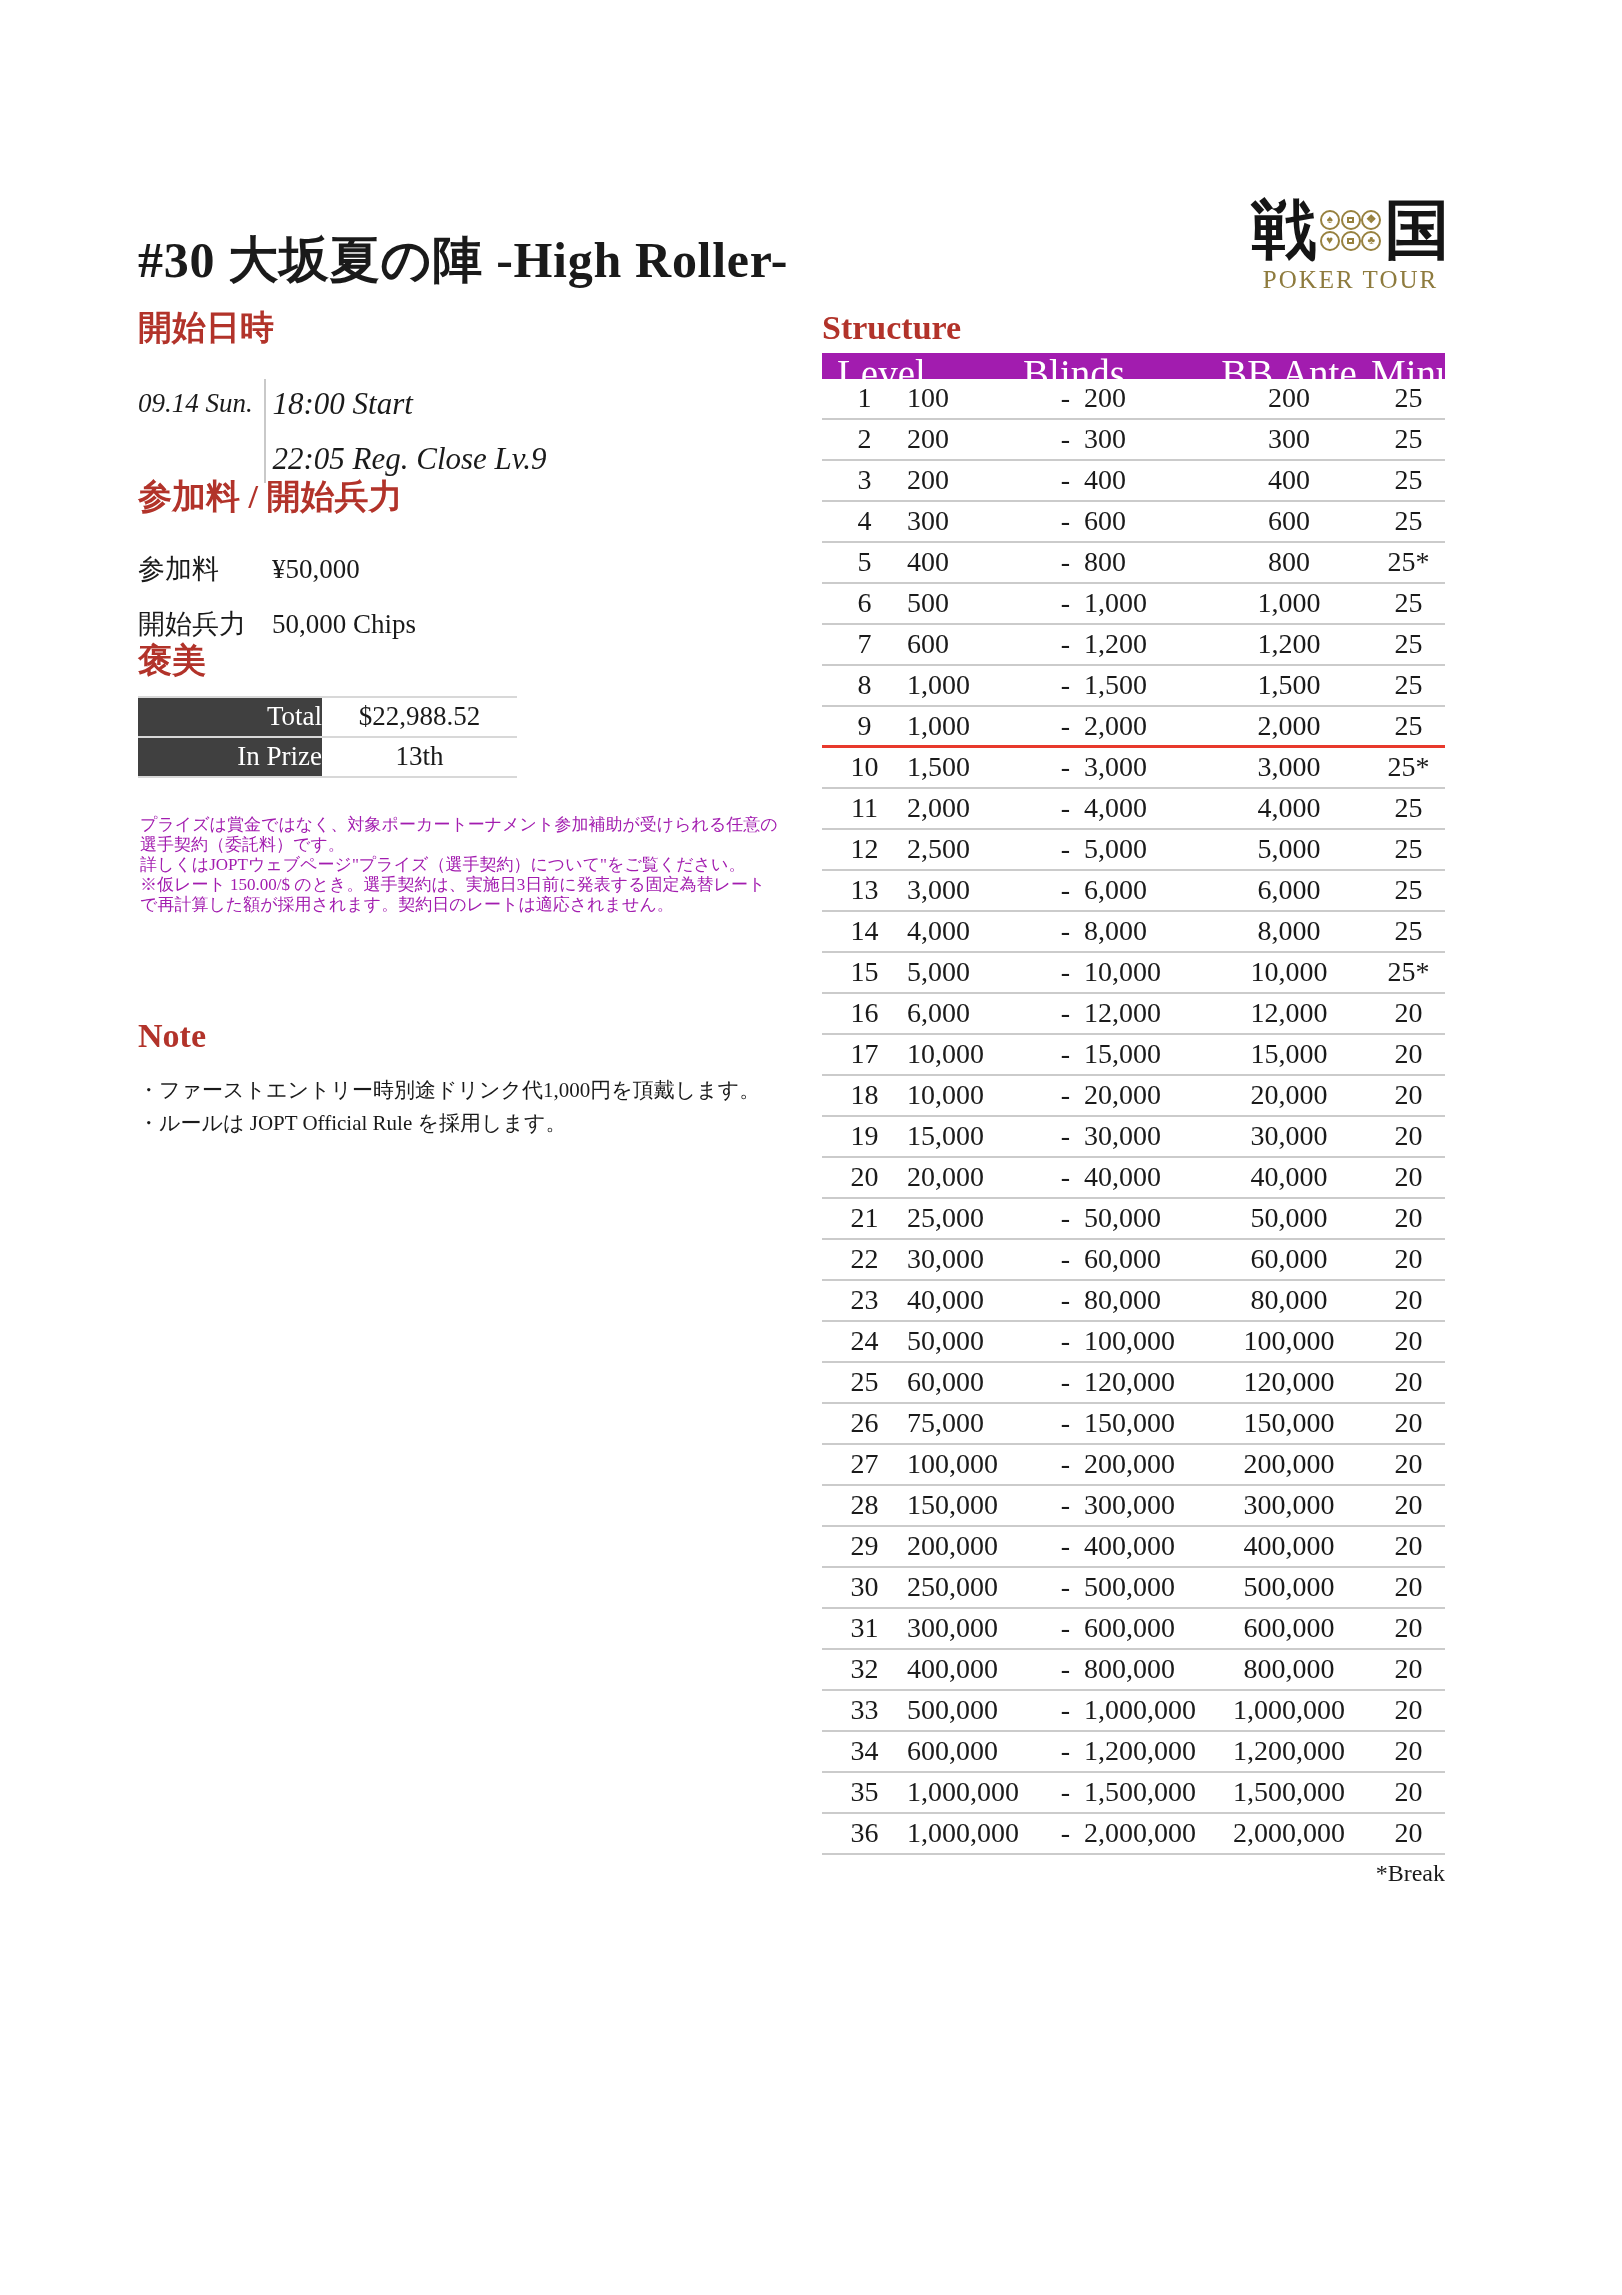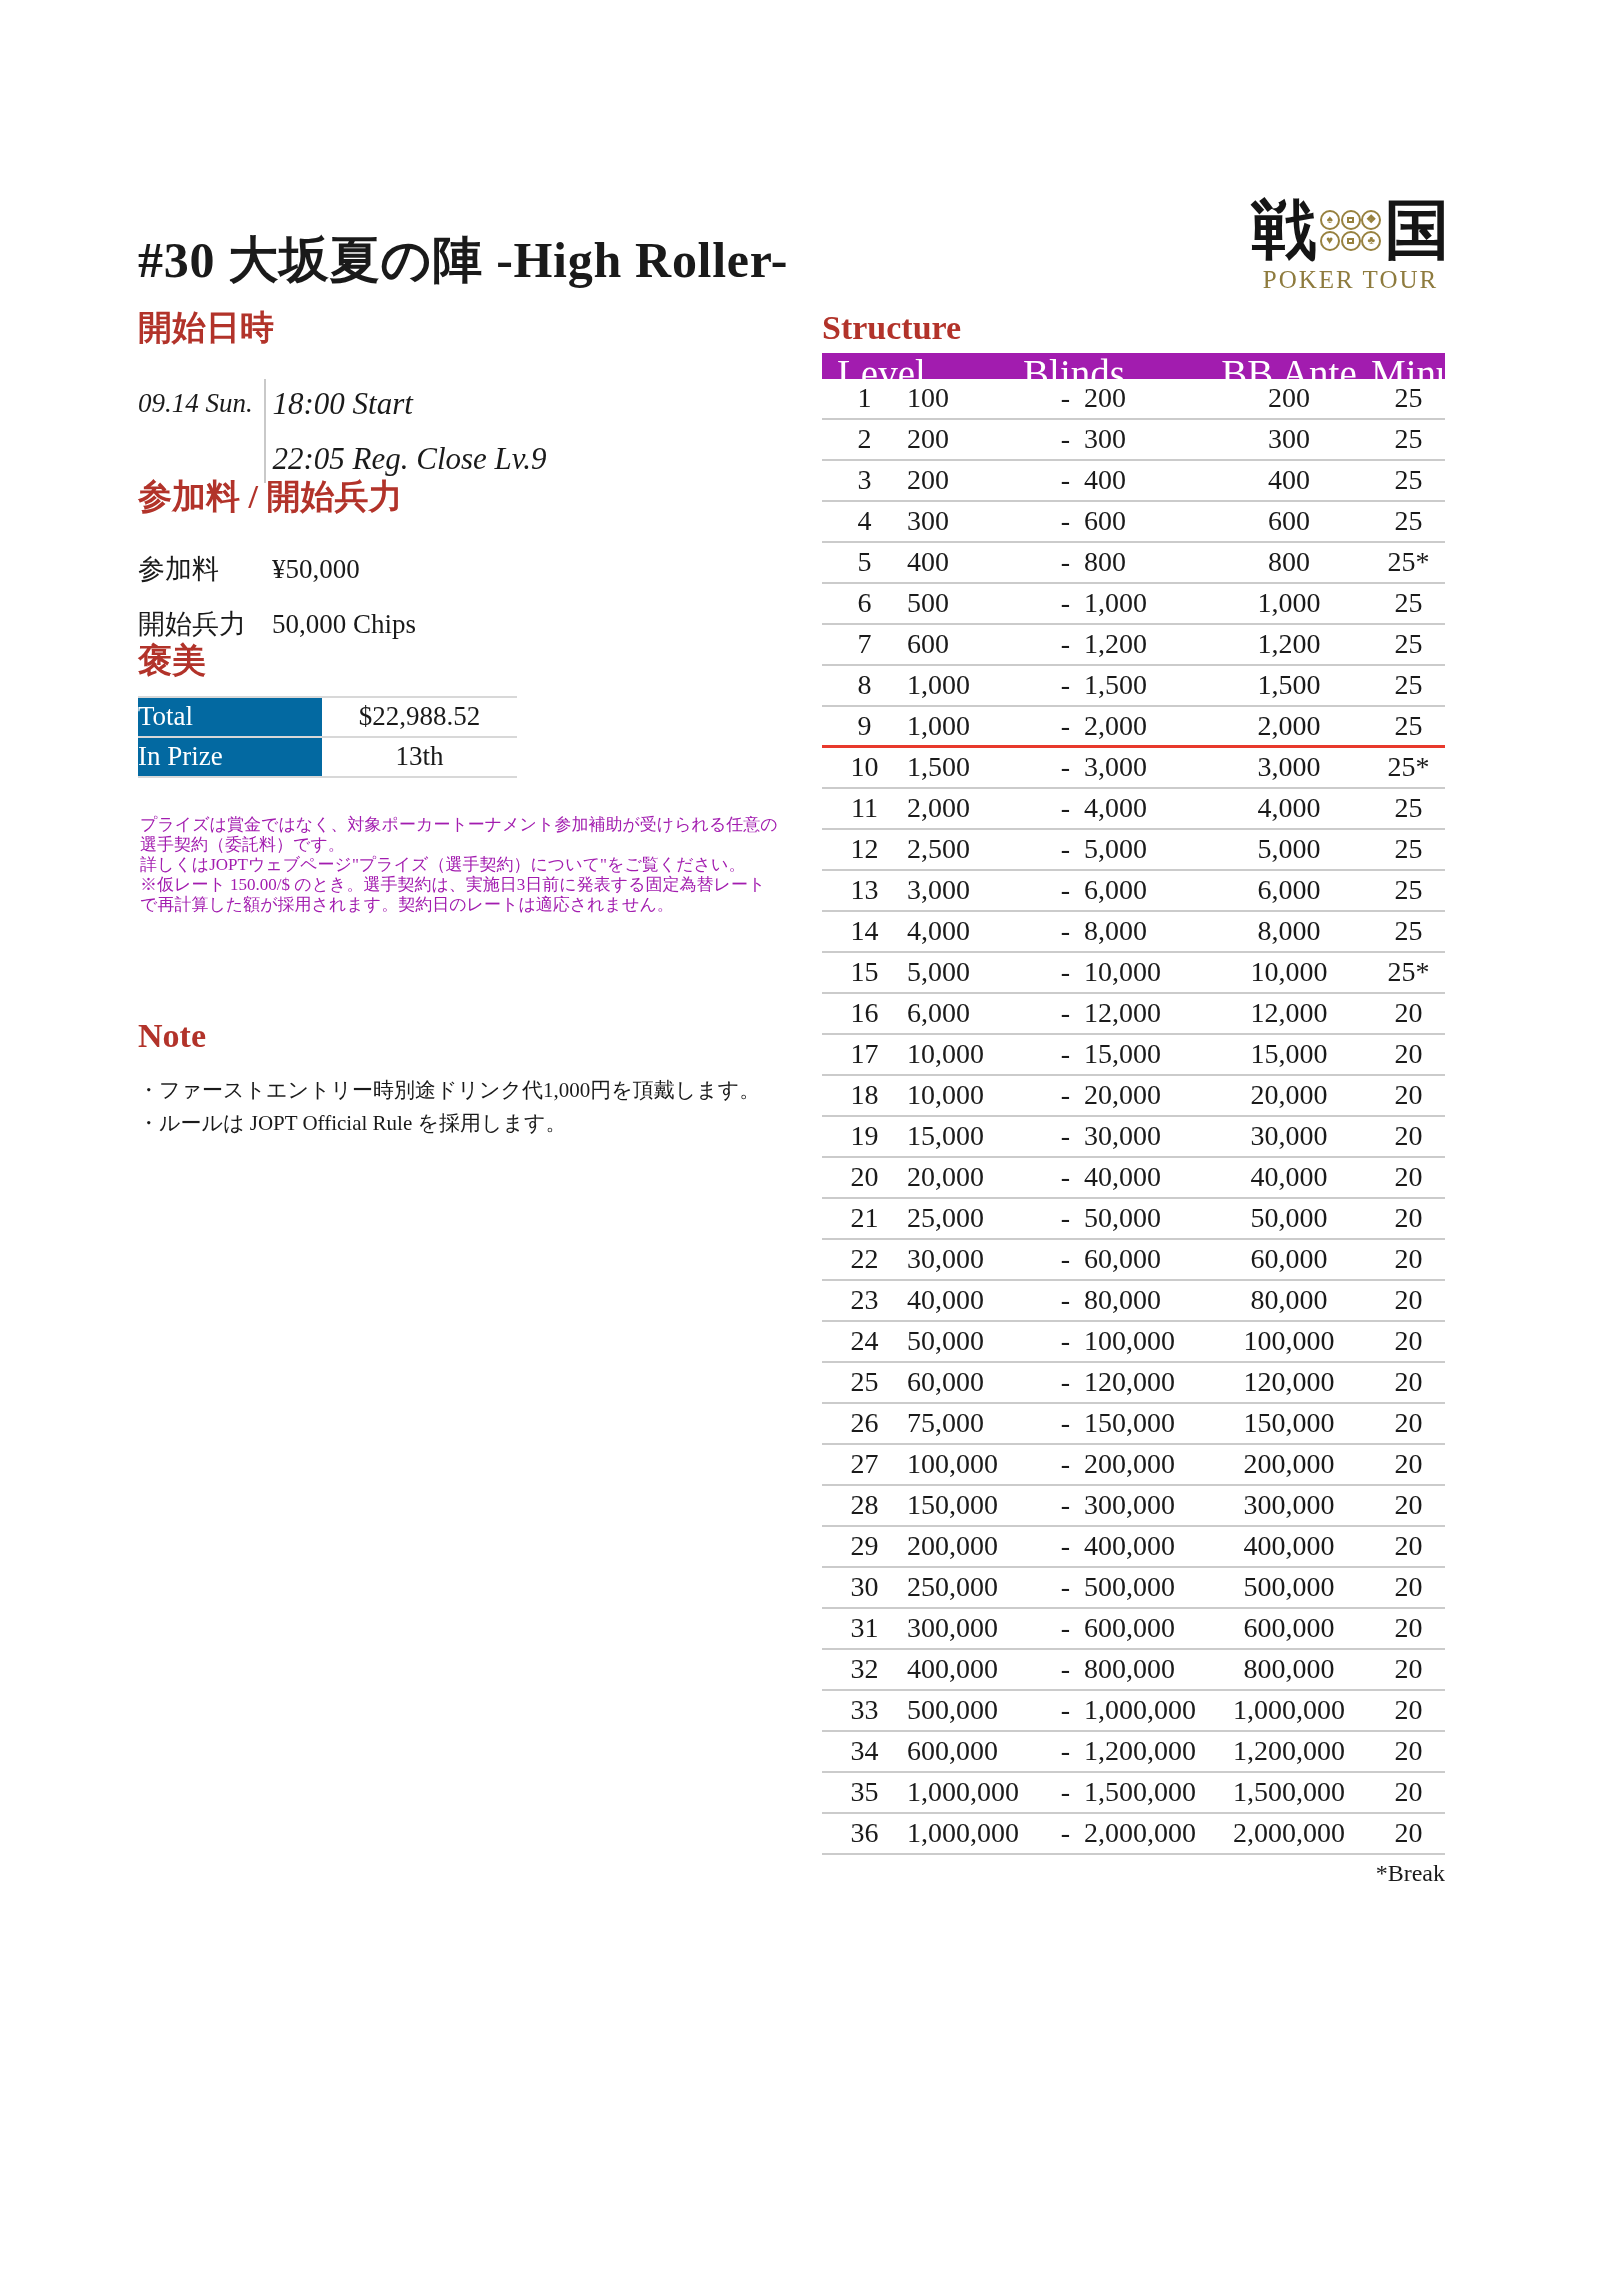--- a/index.html
+++ b/index.html
@@ -47,22 +47,22 @@
   
   .entry{position:absolute;left:138px;top:477px;}
   .entry-rows{margin-top:26px;}
   .entry-row{display:flex;font-size:27px;line-height:55px;white-space:nowrap;}
   .entry-label{width:134px;}
   
   .prize{position:absolute;left:138px;top:641px;}
   .prize-table{margin-top:16.4px;width:379px;border-top:2.7px solid #d8d8d8;}
   .p-row{display:flex;height:40px;box-sizing:border-box;border-bottom:2.7px solid #d8d8d8;}
   .p-label{
-    width:184px;background:#0369a1;color:#ffffff;
-    font-size:27px;line-height:37px;text-align:left;
+    width:184px;background:#404040;color:#ffffff;
+    font-size:27px;line-height:37px;text-align:right;
   }
   .p-value{width:195px;font-size:27px;line-height:37px;text-align:center;}
   
   .disclaimer{position:absolute;left:140px;top:815px;width:654px;}
   .disc-line{font-size:17px;line-height:20px;white-space:nowrap;color:#a21caf;}
   
   .note{position:absolute;left:138px;top:1016px;}
   .note-items{margin-top:19px;}
   .note-item{font-size:21px;line-height:33px;white-space:nowrap;}
   

